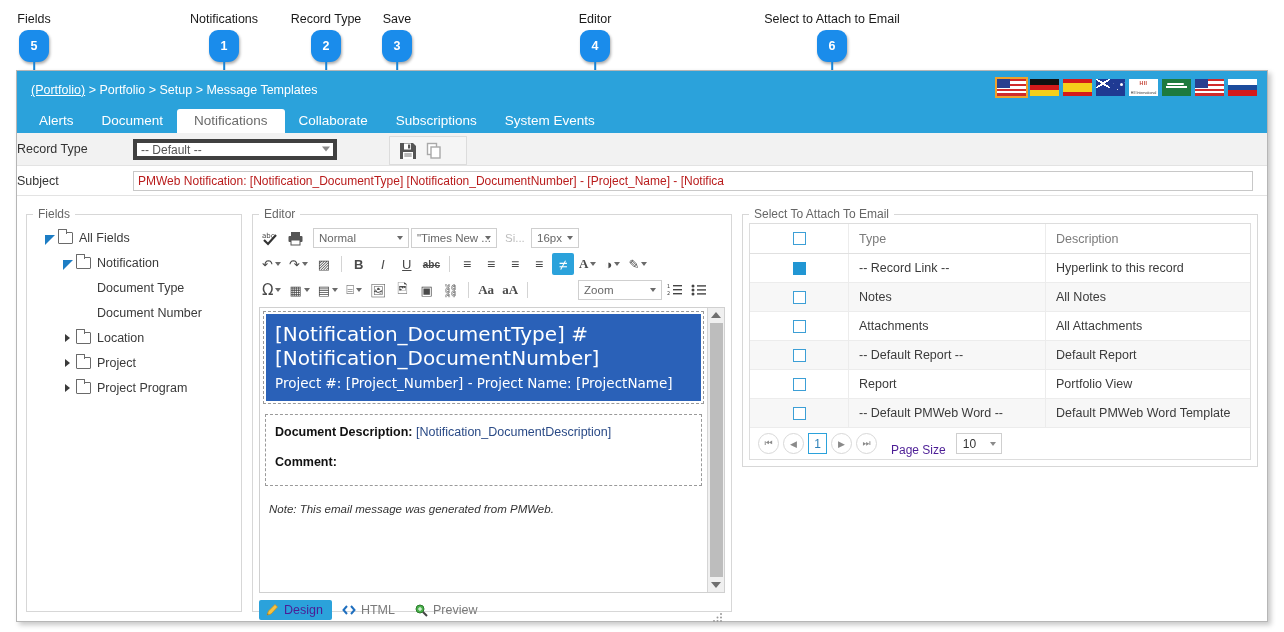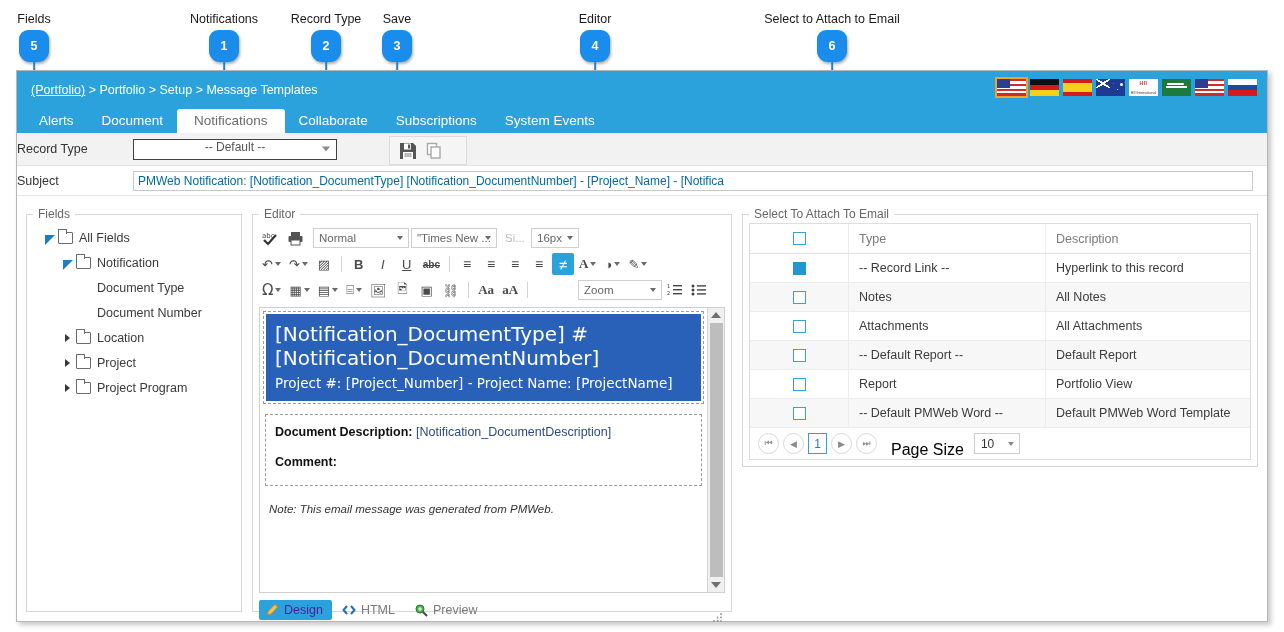--- a/index.html
+++ b/index.html
@@ -109,38 +109,37 @@
     height: 30px; background: #fff;
     display: flex; align-items: center;
     border-bottom: 1px solid #e3e3e3;
     position: relative;
   }
   .lbl { font-size: 12.5px; color: #333; width: 116px; padding-left: 0px; }
   .row-rt .lbl { padding-left: 0px; }
 
   select.combo, .combo-fake {
     height: 21px; width: 204px;
-    border: 1px solid #404040; background: #fff;
+    border: 4px solid #404040; background: #fff;
     font-size: 12px; color: #555;
     font-family: "Liberation Sans", sans-serif;
     padding: 0 4px;
     -webkit-appearance: none; appearance: none;
     position: relative;
-    text-align: center;
   }
   .combo-wrap { position: relative; display: inline-block; }
   .combo-wrap .caret {
     position: absolute; right: 7px; top: 50%; transform: translateY(-50%);
     width: 0; height: 0; border-left: 4px solid transparent; border-right: 4px solid transparent;
     border-top: 5px solid #8a8a8a; pointer-events: none;
   }
   .subject-input {
     flex: 1; margin-right: 14px; height: 20px;
     border: 1px solid #c8c8c8; background: #fff;
-    font-size: 12px; color: #0369a1; padding: 0 4px;
+    font-size: 12px; color: #b91c1c; padding: 0 4px;
     font-family: "Liberation Sans", sans-serif;
   }
 
   .savebar {
     position: absolute; left: 372px; top: 3px;
     width: 78px; height: 29px; background: #f5f5f5;
     border: 1px solid #dcdcdc;
     display: flex; align-items: center; gap: 6px; padding-left: 8px;
   }
   .icon-save { width: 20px; height: 20px; cursor: pointer; }
@@ -282,21 +281,21 @@
   .pbtn {
     width: 21px; height: 21px; border: 1px solid #d8d8d8; border-radius: 50%;
     display: flex; align-items: center; justify-content: center;
     font-size: 9px; color: #8a8a8a; cursor: pointer; background: #fff;
   }
   .pnum {
     min-width: 19px; height: 21px; border: 1px solid #2ba2db; color: #2a7fb8;
     display: flex; align-items: center; justify-content: center;
     font-size: 12px; cursor: pointer; background: #fff; padding: 0 4px;
   }
-  .psize-lbl { font-size: 16px; color: #000000; margin-left: 10px; margin-top: 12px; }
+  .psize-lbl { font-size: 12px; color: #4c1d95; margin-left: 10px; margin-top: 12px; }
   .psize {
     width: 46px; height: 21px; border: 1px solid #cfcfcf; background: #fff;
     font-size: 12px; color: #333; display: flex; align-items: center;
     padding-left: 6px; position: relative; cursor: pointer; margin-left: 6px;
   }
   .psize .tcaret2 {
     position: absolute; right: 5px; top: 50%; transform: translateY(-50%);
     width:0;height:0;border-left: 3.5px solid transparent; border-right: 3.5px solid transparent;
     border-top: 4.5px solid #8a8a8a;
   }

